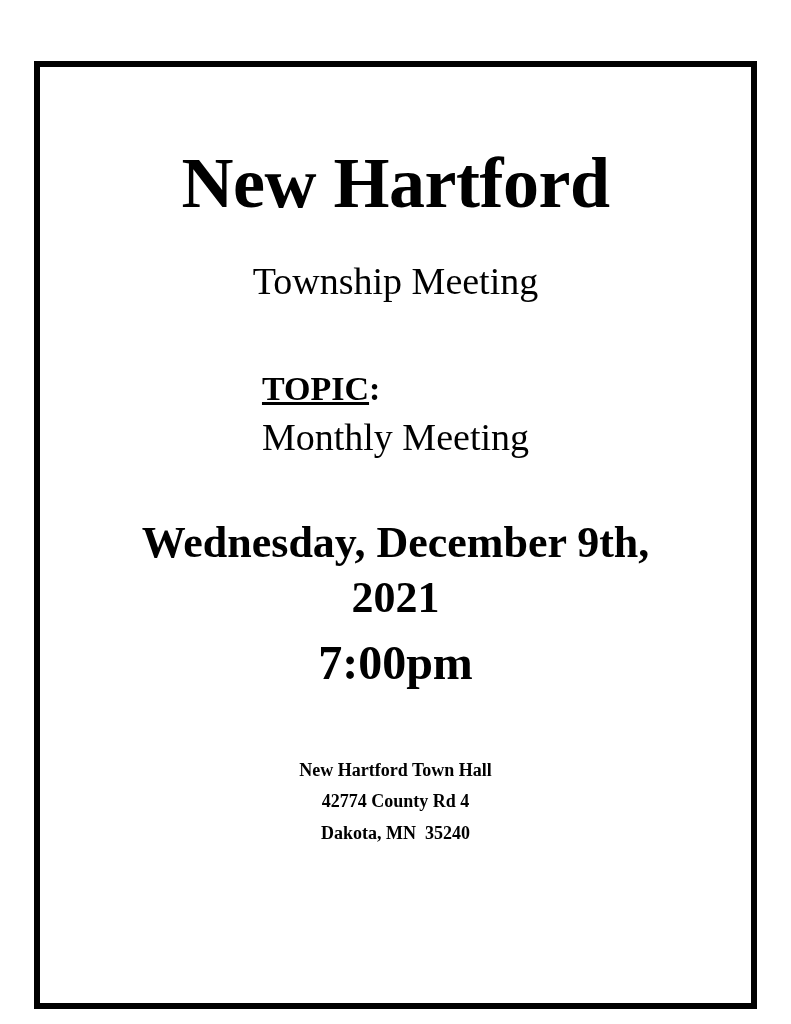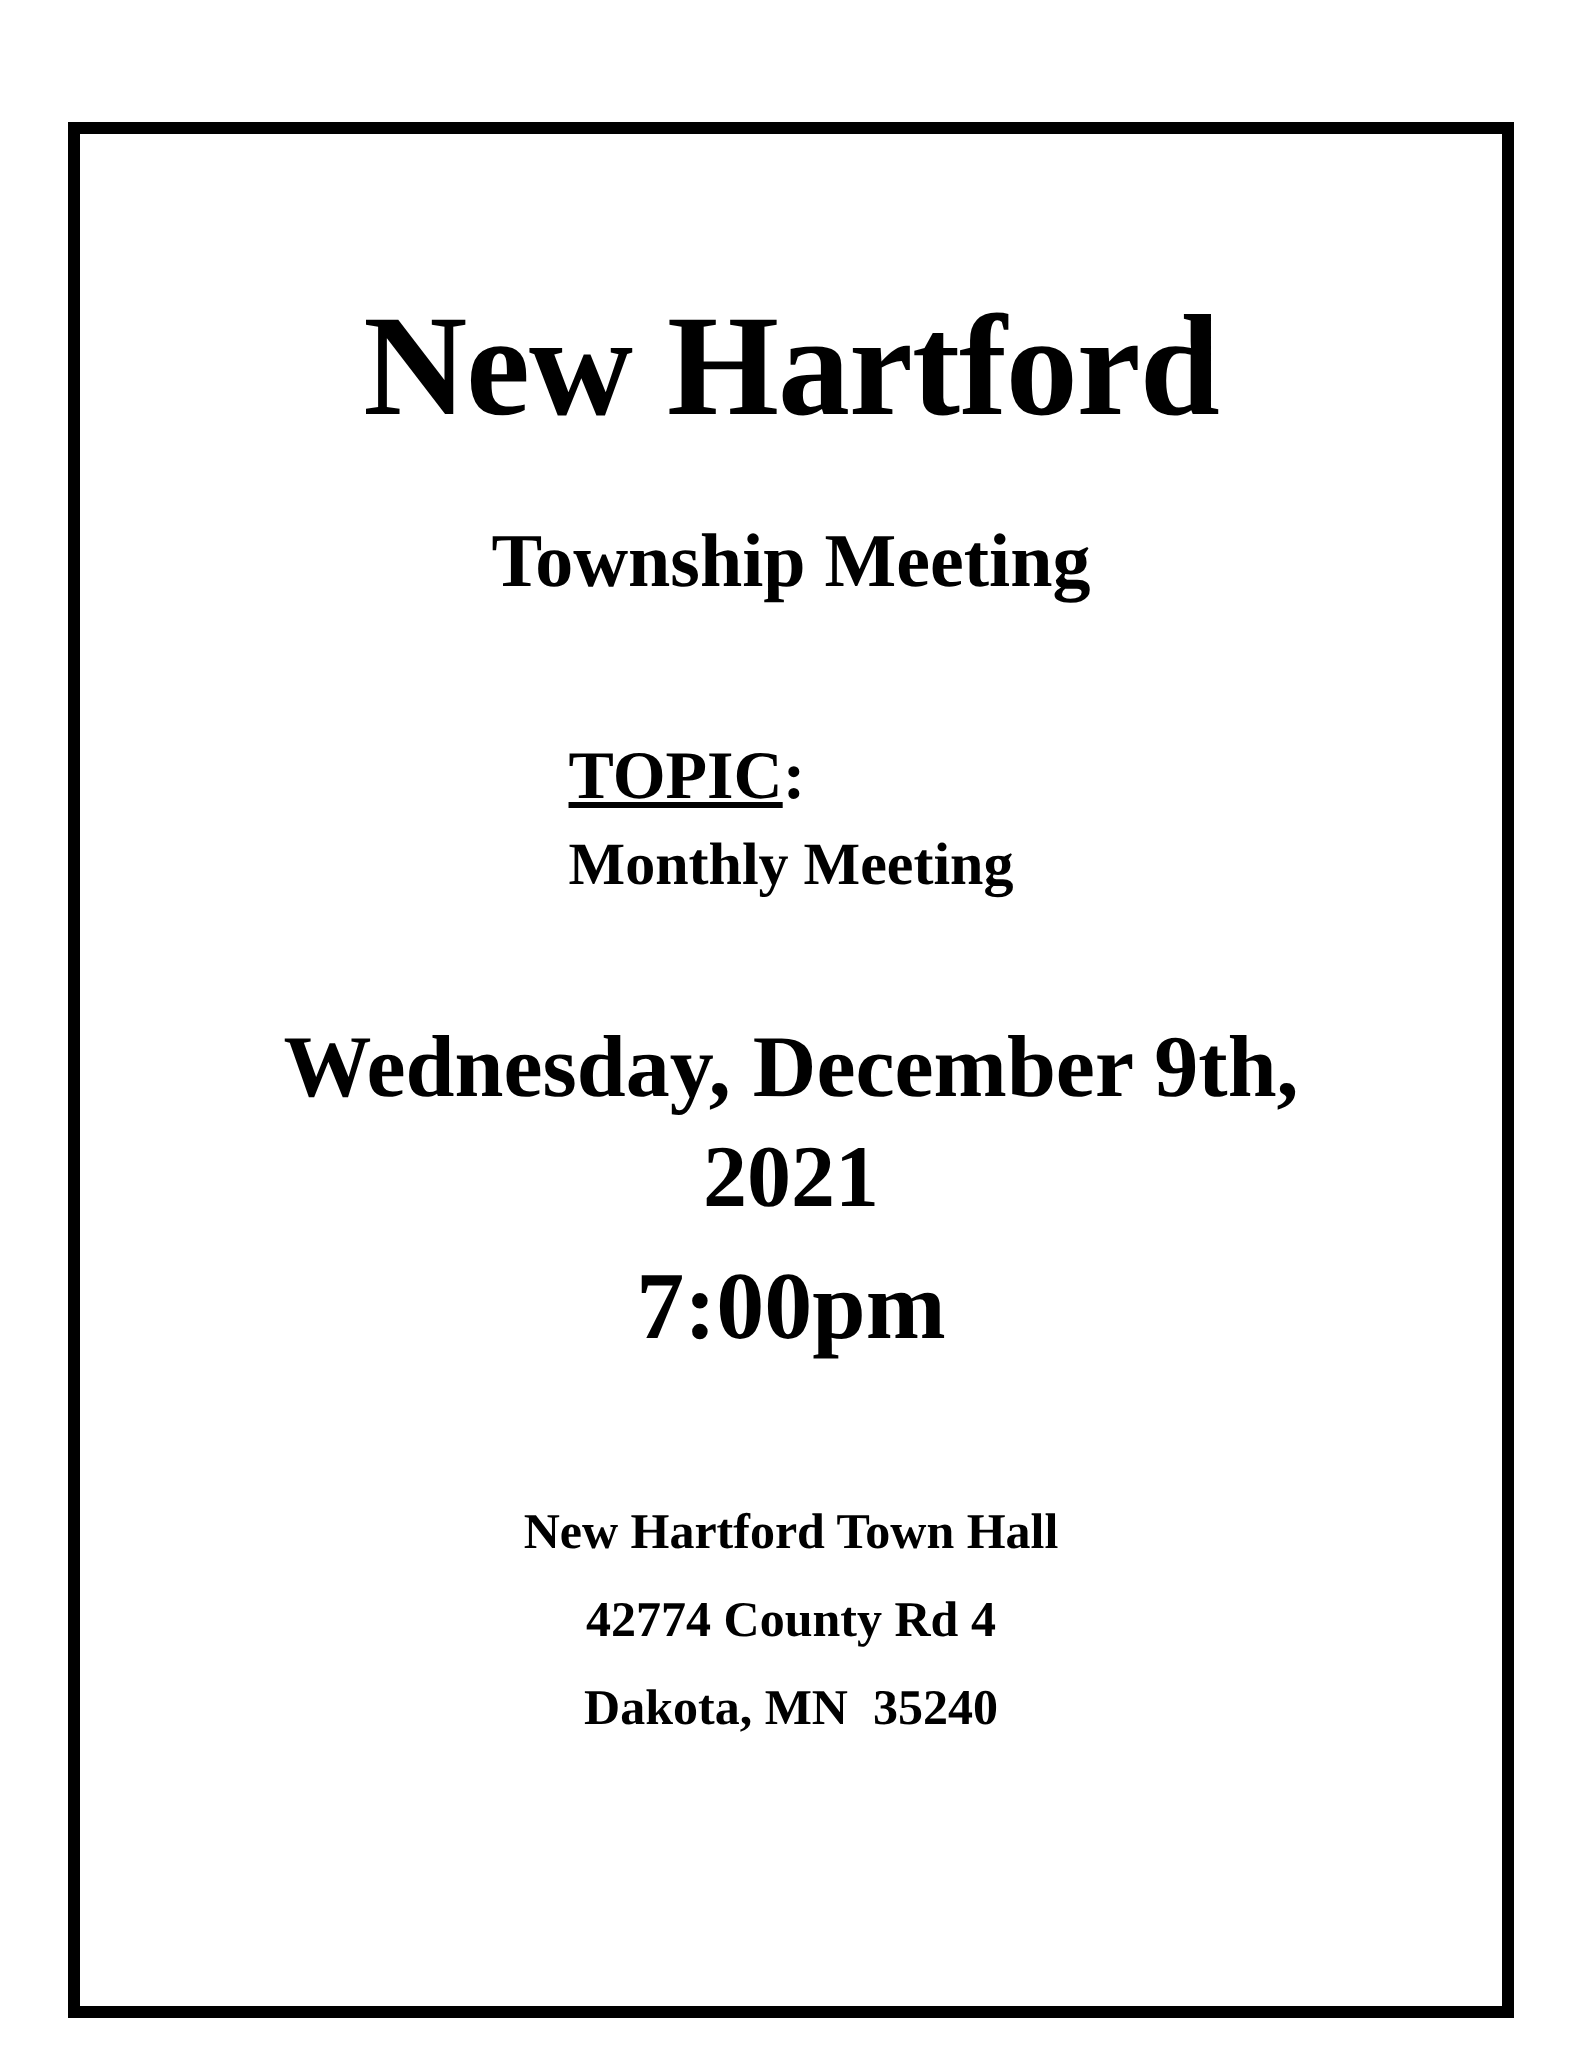--- a/index.html
+++ b/index.html
@@ -41,21 +41,21 @@
     font-size: 72px;
     font-weight: bold;
     line-height: 1.08;
     letter-spacing: -0.5px;
     text-align: center;
     margin-top: 44px;
   }
 
   .subtitle {
     font-size: 38px;
-    font-weight: bold;
+    font-weight: normal;
     text-align: center;
     margin-top: 38px;
     line-height: 1.1;
   }
 
   .topic-block {
     text-align: left;
     margin-top: 66px;
   }
 
@@ -63,22 +63,22 @@
     font-size: 34px;
     font-weight: bold;
     line-height: 1.15;
   }
 
   .topic-label-line .u {
     text-decoration: underline;
   }
 
   .topic-value {
-    font-size: 30px;
-    font-weight: bold;
+    font-size: 38px;
+    font-weight: normal;
     line-height: 1.15;
     margin-top: 8px;
   }
 
   .date-line {
     font-size: 44px;
     font-weight: bold;
     text-align: center;
     line-height: 1.25;
     margin-top: 56px;
@@ -89,21 +89,21 @@
     font-size: 48px;
     font-weight: bold;
     text-align: center;
     line-height: 1.15;
     margin-top: 10px;
   }
 
   .address-block {
     text-align: center;
     margin-top: 64px;
-    font-size: 25px;
+    font-size: 18px;
     font-weight: bold;
     line-height: 1.75;
   }
 
   .address-line {
     display: block;
     white-space: pre;
   }
 </style>
 </head>

